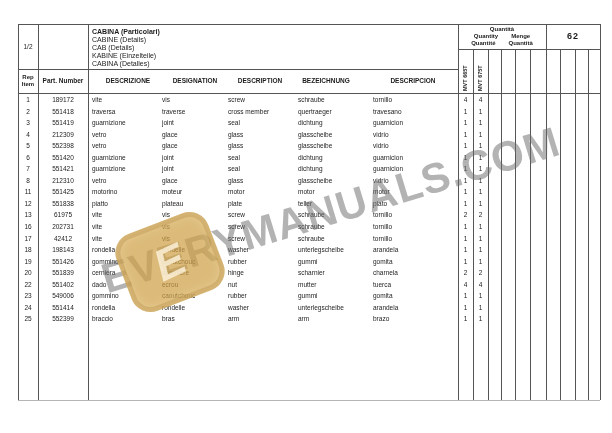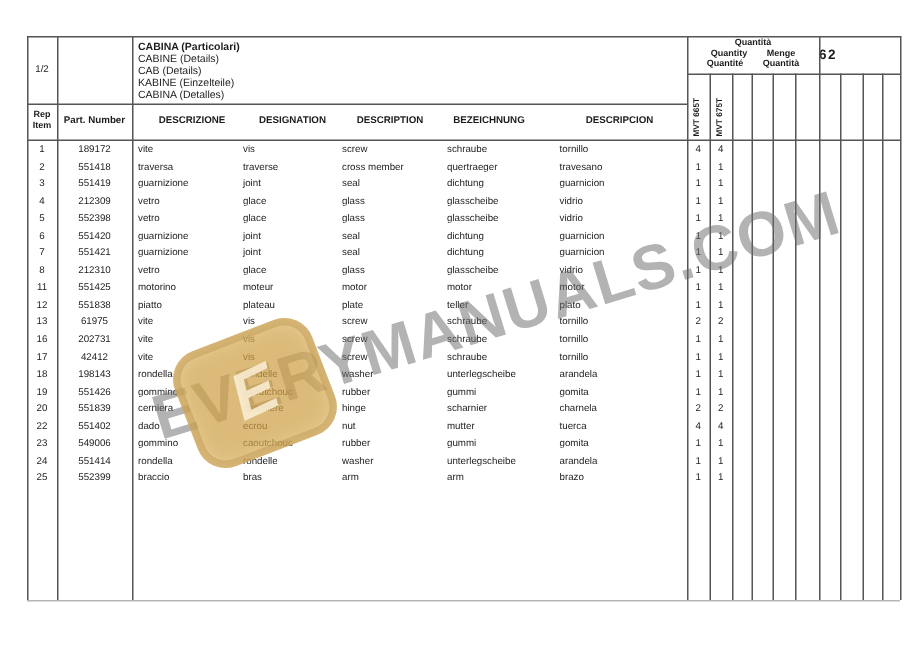--- a/index.html
+++ b/index.html
@@ -26,21 +26,21 @@
   .hdr-fr { left:155px; width:80px; }
   .hdr-en { left:220px; width:80px; }
   .hdr-de { left:286px; width:80px; }
   .hdr-es { left:373px; width:80px; }
 
   .qty-box { left:458px; top:24px; width:88px; height:25px; font-size:6px;
     font-weight:bold; text-align:center; padding-top:2px; box-sizing:border-box; }
   .qty-box .qline { display:flex; justify-content:center; gap:13px; line-height:7.2px; }
 
   .page-num { left:546px; top:24px; width:54px; height:25px; line-height:25px;
-    font-weight:bold; font-size:9px; letter-spacing:1px; }
+    text-align:center; font-weight:bold; font-size:9px; letter-spacing:1px; }
 
   .mvt { position:absolute; top:49px; width:15px; height:44px; }
   .mvt-inner { display:block; width:44px; height:15px; line-height:15px;
     transform:translateY(44px) rotate(-90deg); transform-origin:top left;
     font-size:5.5px; font-weight:bold; white-space:nowrap; padding-left:2px; box-sizing:border-box; }
 
   .rows { position:absolute; left:18px; top:94px; width:582px; }
   .row { position:relative; height:11.55px; }
   .c { position:absolute; top:0; font-size:6.5px; line-height:11.55px; white-space:nowrap; }
   .c-item { left:0;    width:20px; text-align:center; }

